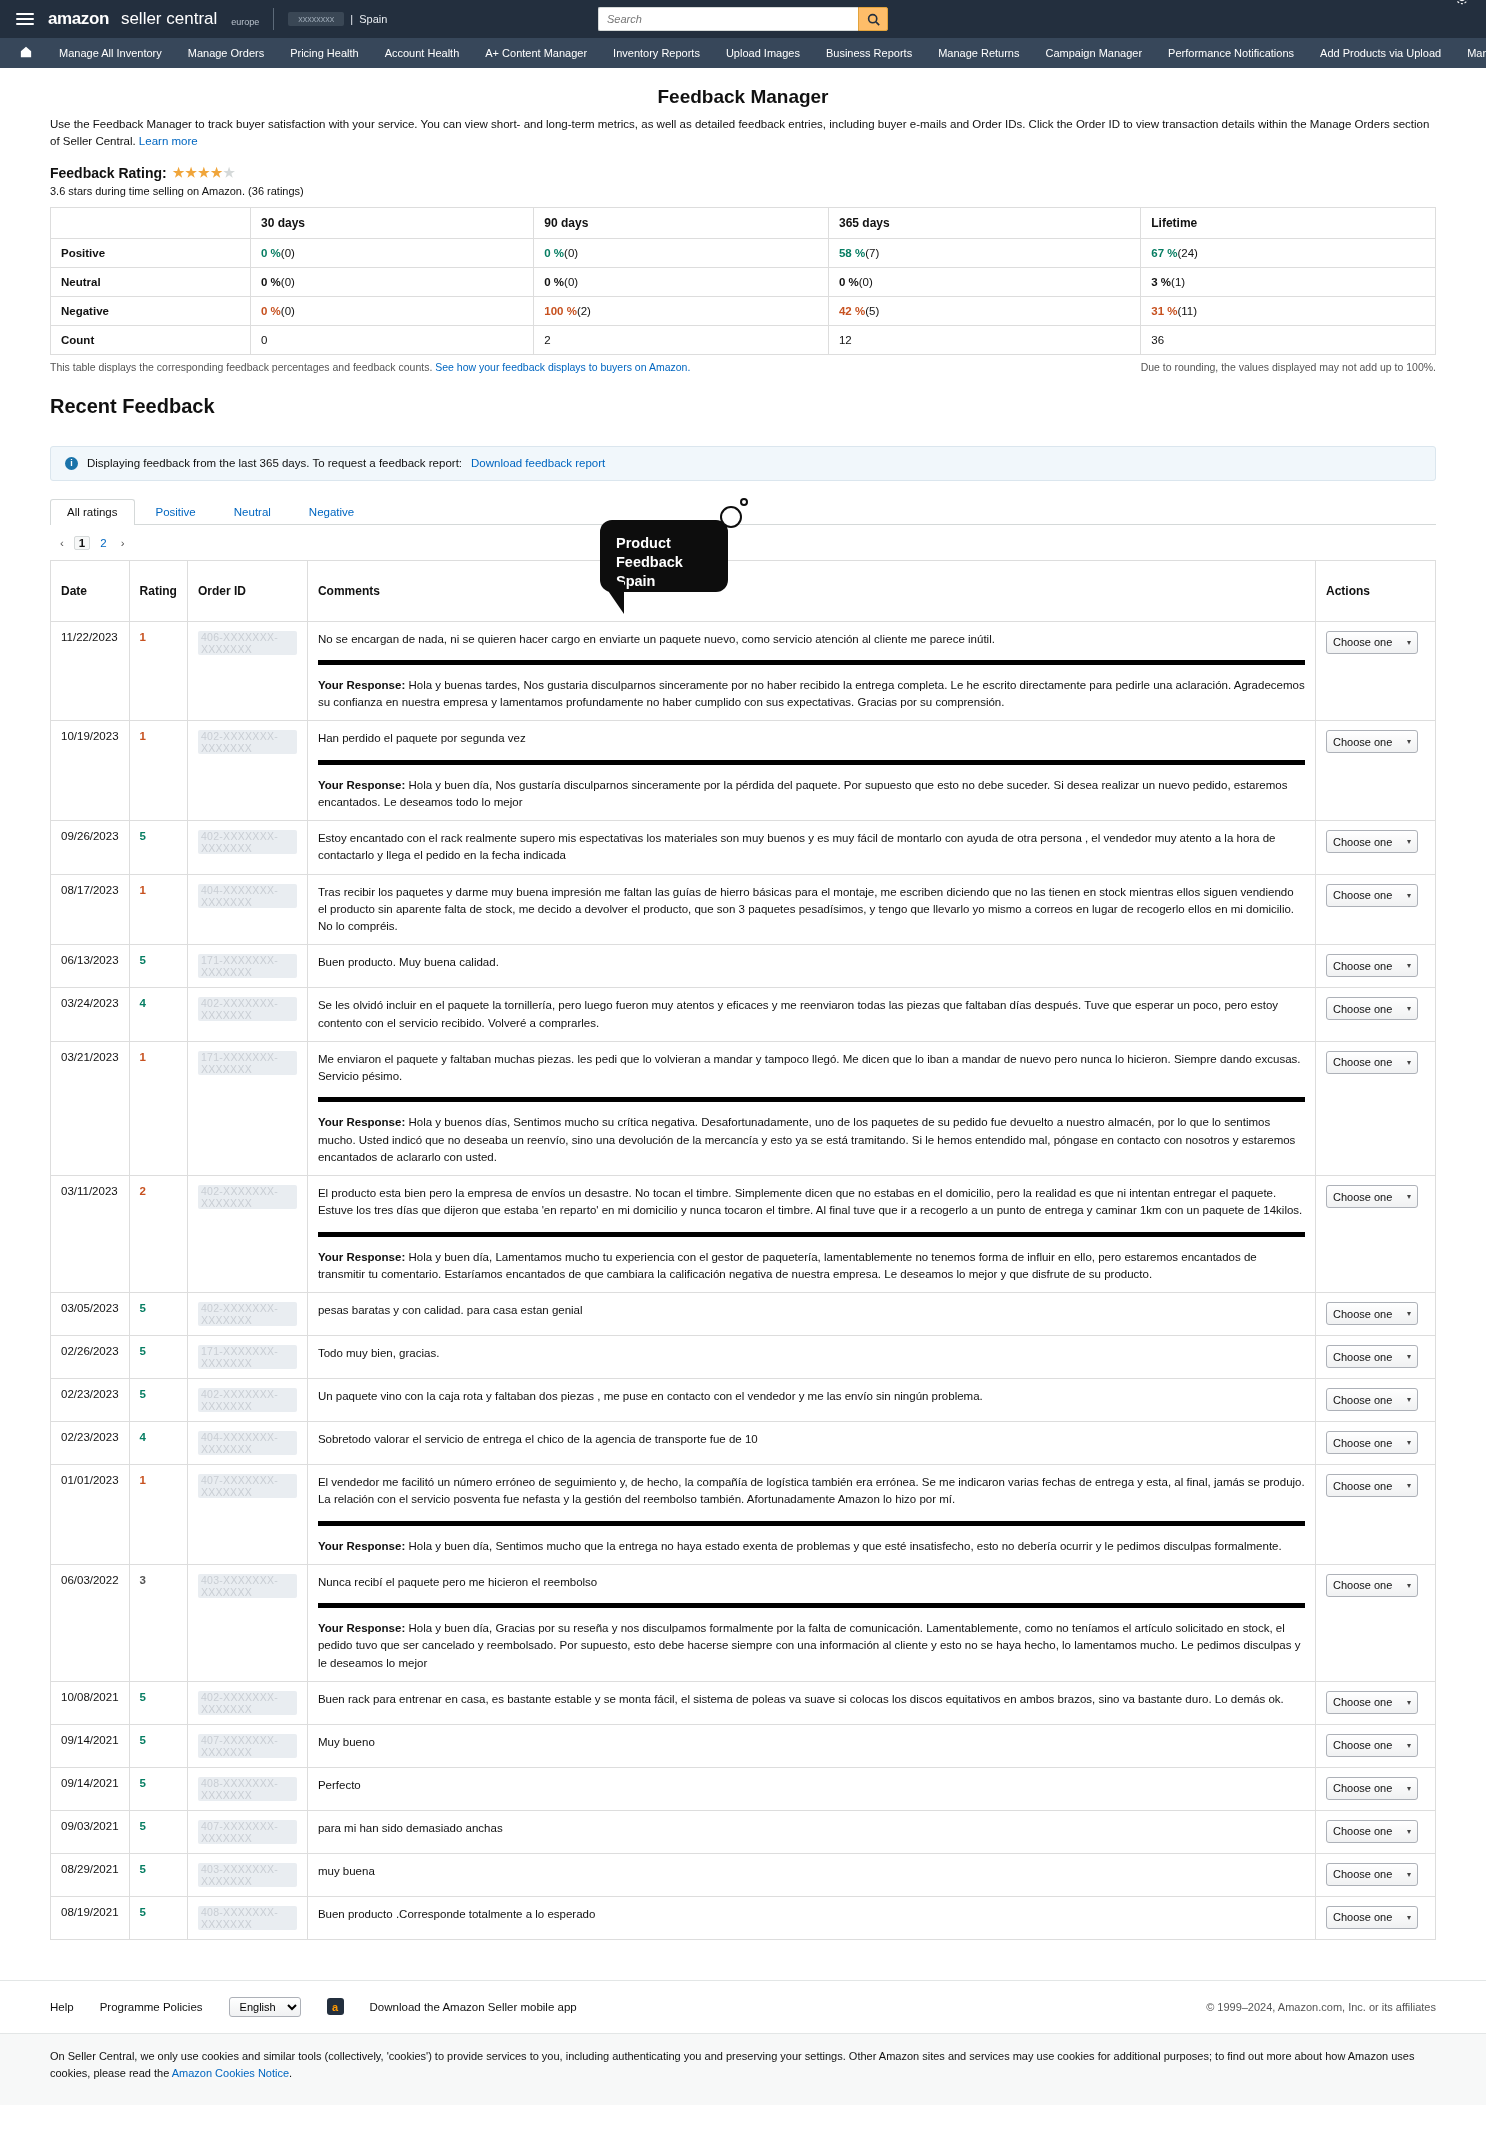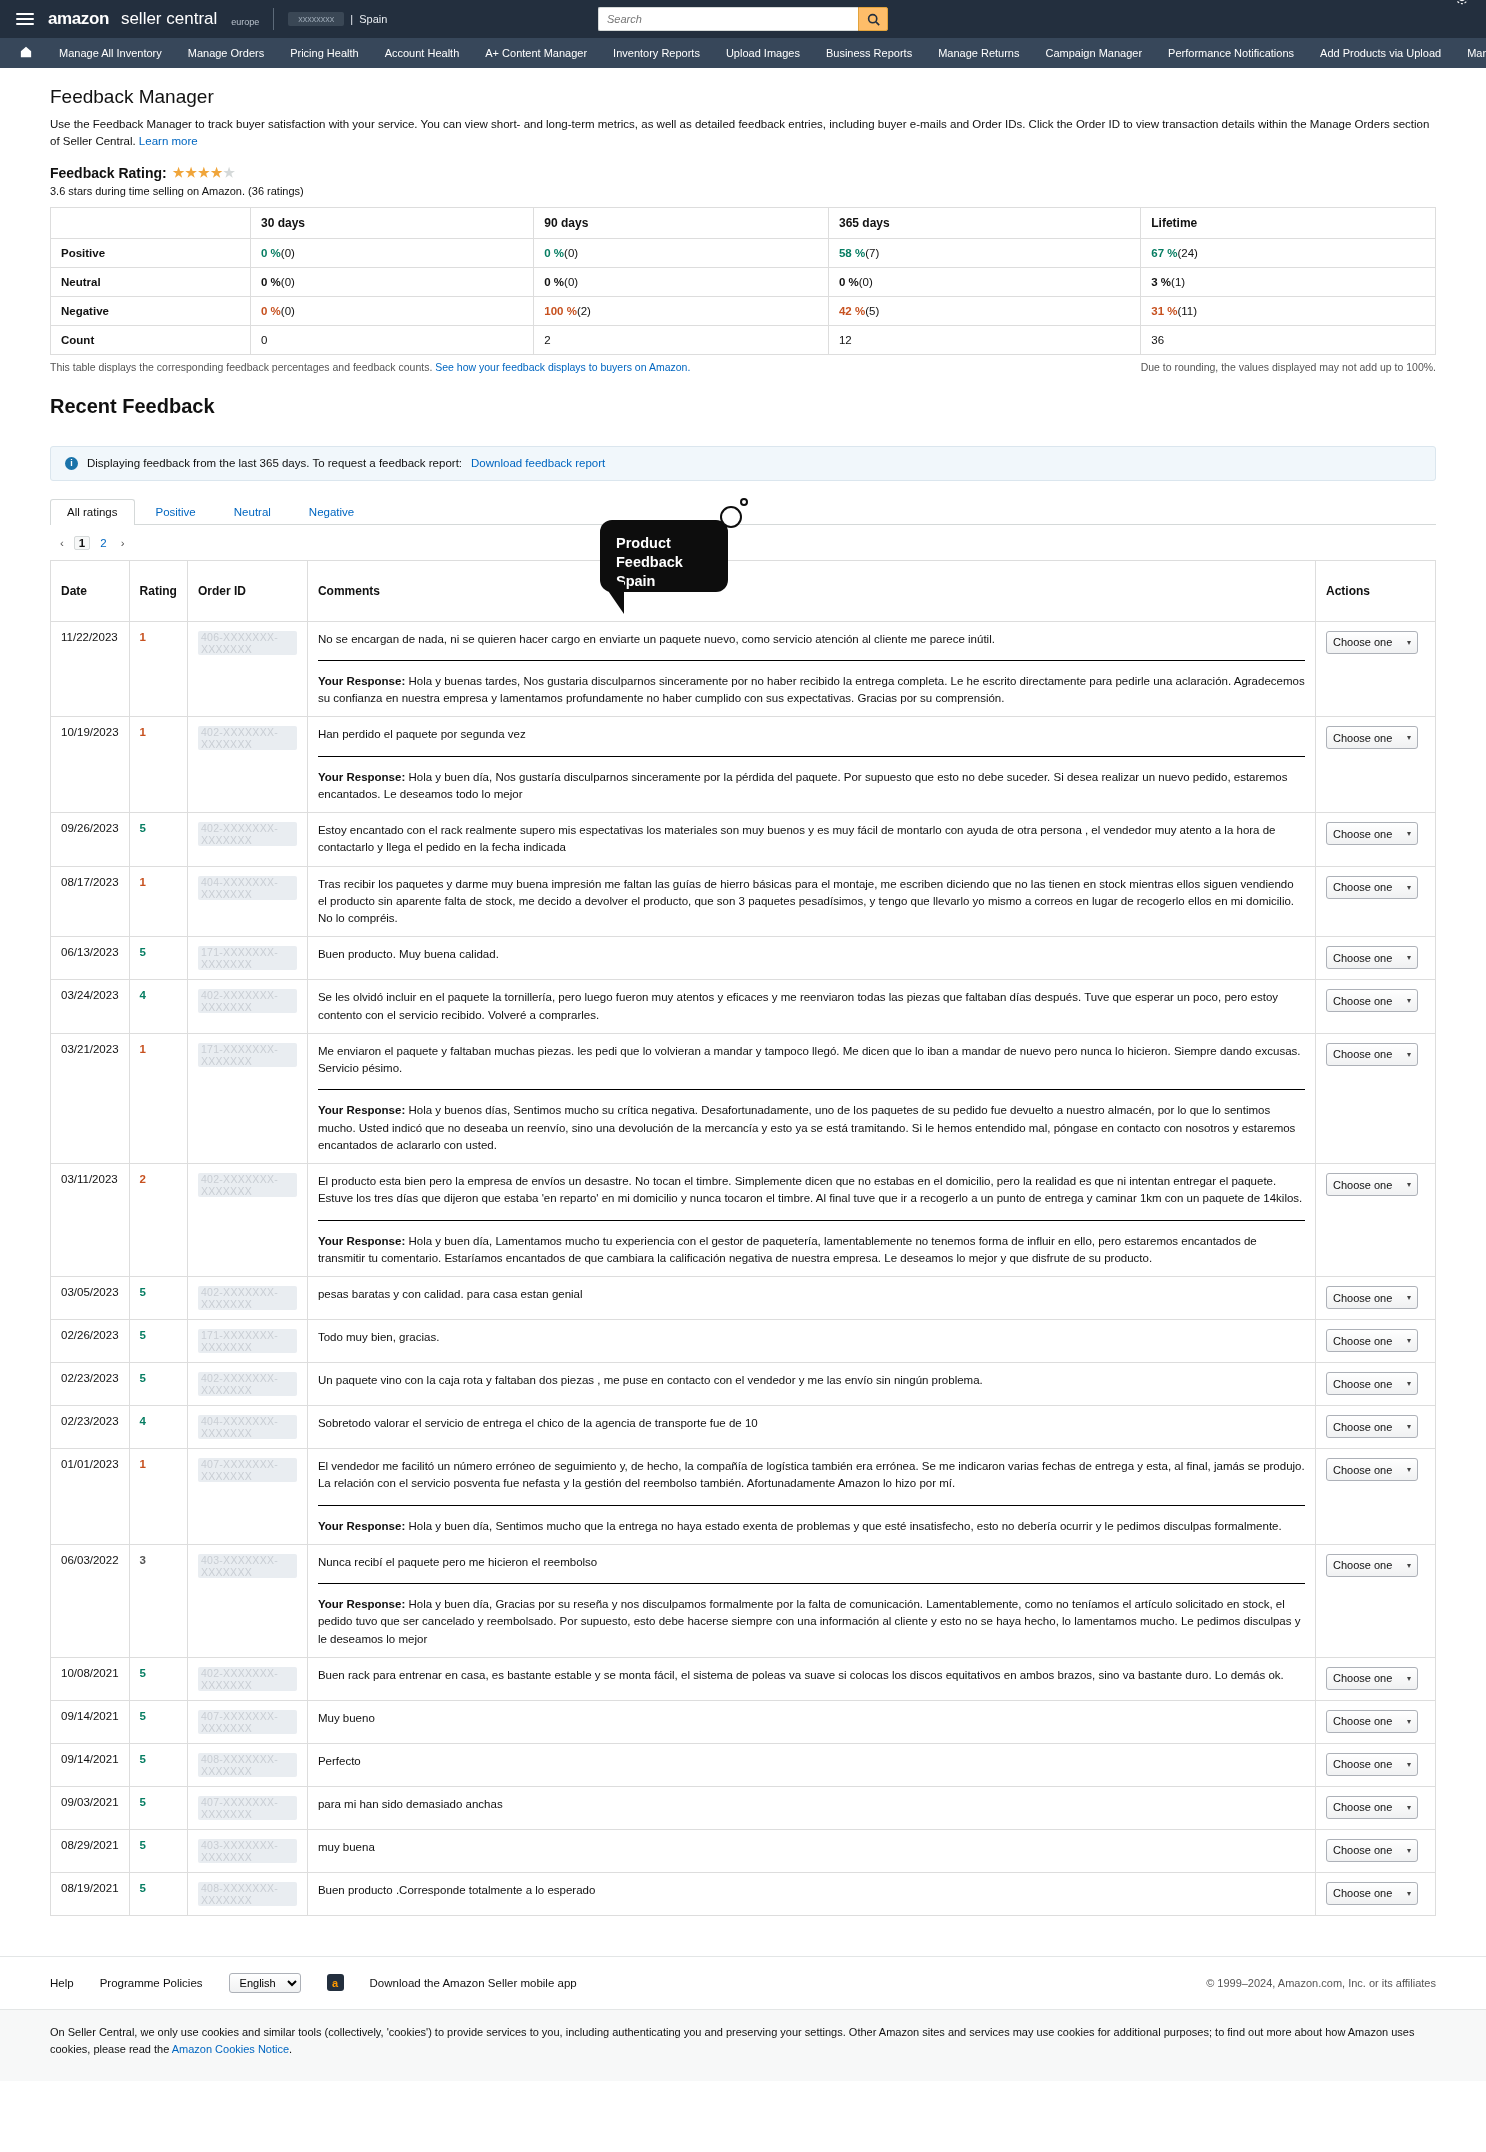--- a/index.html
+++ b/index.html
@@ -47,21 +47,21 @@
   .subnav a { color:#fff; text-decoration:none; padding:0 9px; line-height:30px; white-space:nowrap; cursor:pointer;}
   .subnav-right { margin-left:auto; display:flex; align-items:center; gap:10px; padding-right:6px;}
   .edit-btn {
     border:1px solid #8d98a3; border-radius:3px; background:#37475a; color:#fff;
     font-size:11px; padding:2px 14px; cursor:pointer;
   }
   .dots { letter-spacing:1px; cursor:pointer; }
 
   
   .page { padding:18px 50px 0 50px; }
-  h1 { font-size:19px; font-weight:normal; margin:0 0 8px 0; color:#111;}
+  h1 { font-size:19px; font-weight:bold; margin:0 0 8px 0; color:#111;text-align:center;}
   .intro { font-size:11.5px; color:#111; line-height:1.5; max-width:1390px; margin-bottom:14px;}
   a.link { color:#0066c0; text-decoration:none; }
 
   .rating-line { font-size:14px; font-weight:bold; display:flex; align-items:center; gap:6px; }
   .stars { letter-spacing:1px; font-size:13px; }
   .star-f { color:#f0a53a; }
   .star-h { color:#f0a53a; }
   .star-e { color:#d5d9d9; }
   .rating-sub { font-size:11px; margin:4px 0 10px 0; }
 
@@ -118,21 +118,21 @@
   .rate-1 { color:#c7511f; font-weight:bold; }
   .rate-2 { color:#c7511f; font-weight:bold; }
   .rate-3 { color:#555; font-weight:bold; }
   .rate-4 { color:#067d62; font-weight:bold; }
   .rate-5 { color:#067d62; font-weight:bold; }
   .order-id {
     color:#c9ced4; background:#e9edf1; border-radius:2px; display:inline-block;
     padding:0 3px; font-size:10.5px; letter-spacing:.3px; user-select:none;
   }
   .cmt { line-height:1.5; }
-  .resp { margin-top:12px; padding-top:12px; border-top:1px solid #000000; line-height:1.5;}
+  .resp { margin-top:12px; padding-top:12px; border-top:5px solid #000000; line-height:1.5;}
   .resp b { font-weight:bold; }
   .choose {
     width:92px; height:23px; border:1px solid #adb1b8; border-radius:3px;
     background:linear-gradient(#fff,#f0f1f2); font-size:11px; display:flex;
     align-items:center; justify-content:space-between; padding:0 6px; cursor:pointer;
   }
   .caret { font-size:8px; color:#444; }
 
   
   .bubble-wrap { position:absolute; left:600px; top:452px; z-index:30; pointer-events:none;}

